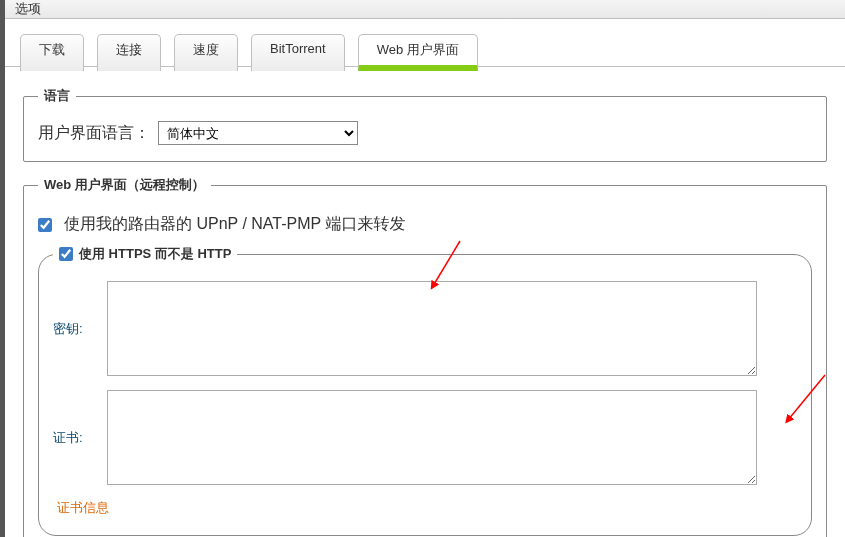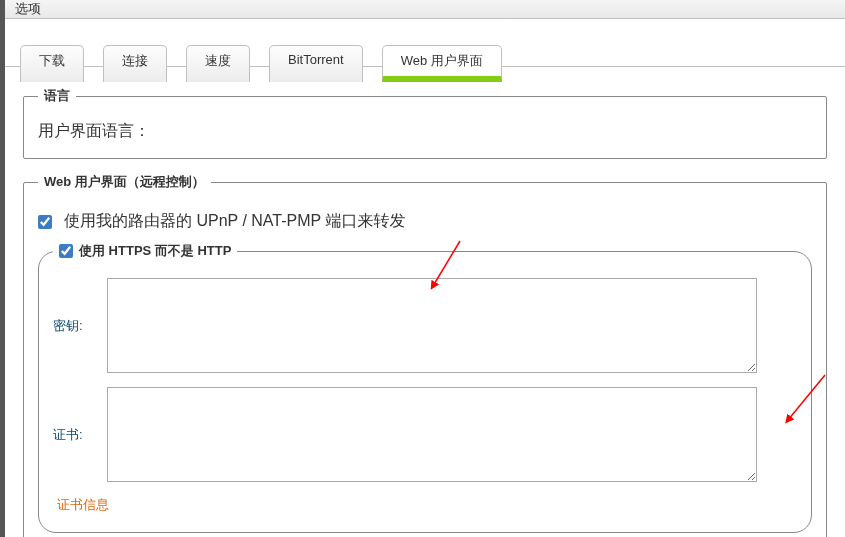--- a/index.html
+++ b/index.html
@@ -33,24 +33,24 @@
       border-bottom: 1px solid #c0c0c0;
     }
     .tab {
       padding: 6px 18px;
       font-size: 13px;
       color: #333;
       border: 1px solid #c0c0c0;
       border-bottom: none;
       background: linear-gradient(to bottom, #fdfdfd, #ececec);
       border-radius: 5px 5px 0 0;
-      margin-right: 19px;
+      margin-right: 13px;
       cursor: pointer;
       position: relative;
-      top: 16px;
+      top: 5px;
     }
     .tab.active {
       background: #fff;
       border-bottom: 6px solid #84cc16;
       font-weight: normal;
     }
     .content {
       padding: 20px 18px 10px 18px;
     }
     fieldset {
@@ -165,20 +165,23 @@
     <div class="tab"><span>BitTorrent</span></div>
     <div class="tab active"><span>Web 用户界面</span></div>
   </div>
 
   <div class="content">
 
     <fieldset>
       <legend>语言</legend>
       <div class="row">
         <span class="label">用户界面语言：</span>
+        <select>
+          <option>简体中文</option>
+        </select>
       </div>
     </fieldset>
 
     <fieldset>
       <legend>Web 用户界面（远程控制）</legend>
 
 
       <div class="checkbox-row">
         <input type="checkbox" checked="" style="">
         <span class="label">使用我的路由器的 UPnP / NAT-PMP 端口来转发</span>

